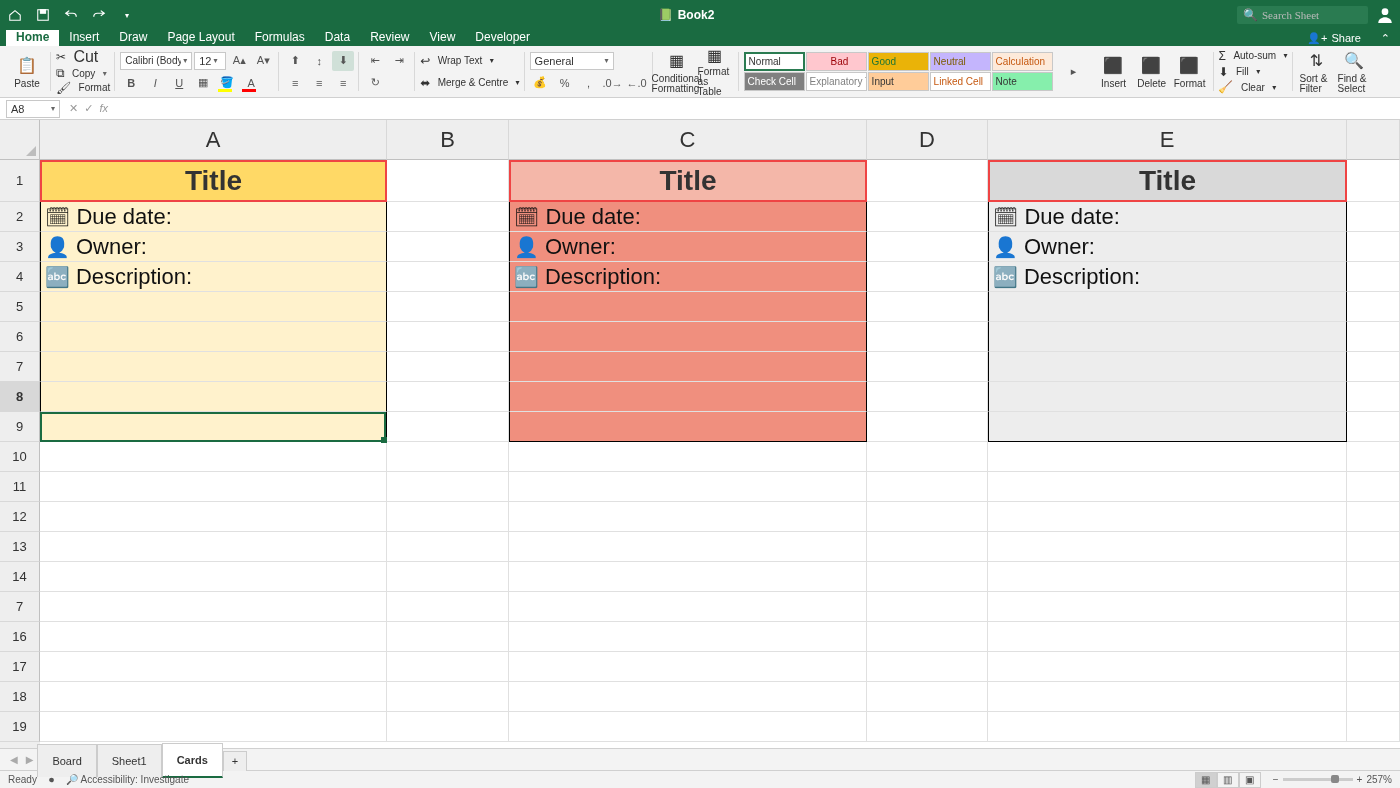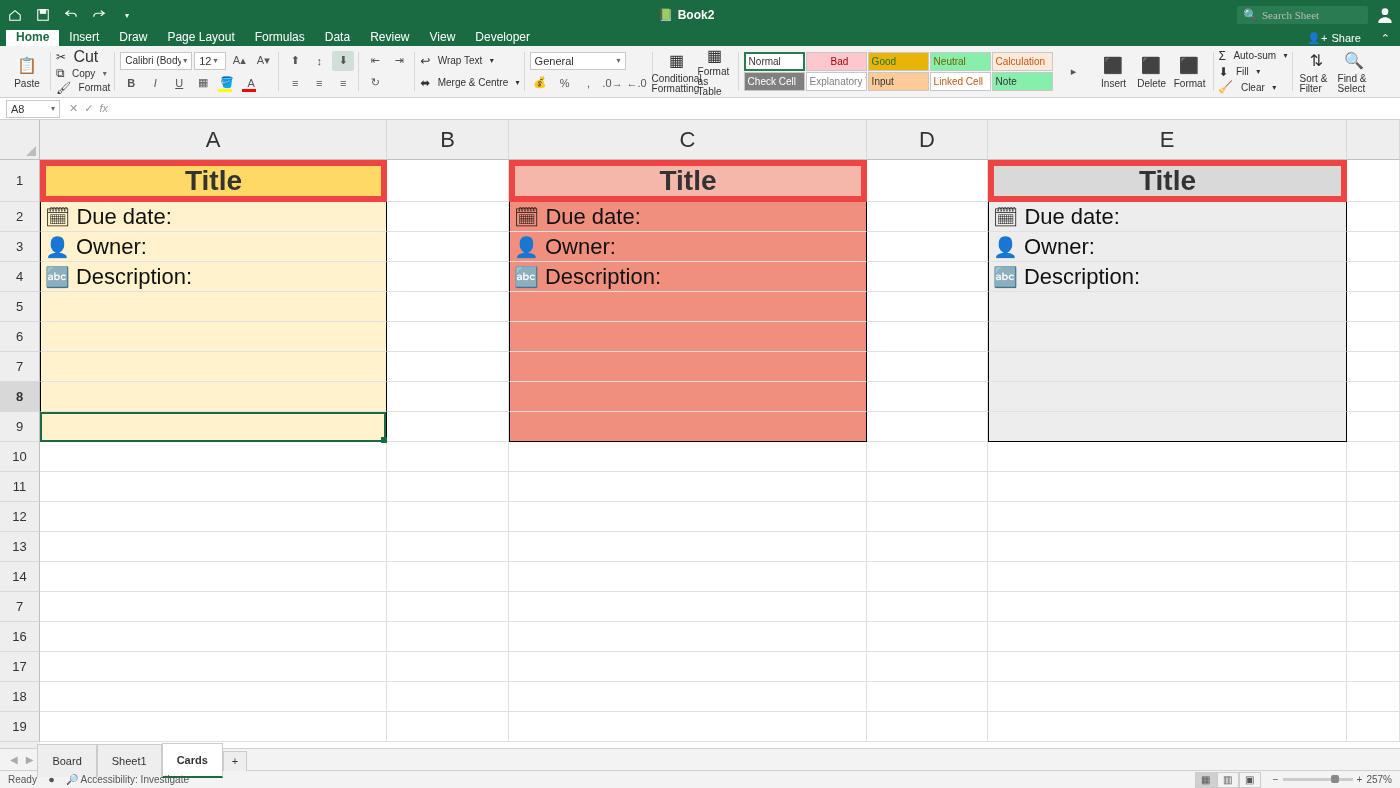--- a/index.html
+++ b/index.html
@@ -58,21 +58,21 @@
 .colhdrs { display: flex; height: 40px; }
 .colhdr { background: #eee; border-right: 1px solid #d8d8d8; border-bottom: 1px solid #c0c0c0; display: flex; align-items: center; justify-content: center; font-size: 22px; color: #333; }
 .wA { width: 347px; } .wB { width: 122px; } .wC { width: 358px; } .wD { width: 121px; } .wE { width: 359px; } .wRest { flex: 1; }
 
 .cells { position: relative; }
 .cellrow { display: flex; height: 30px; }
 .cellrow.tall1 { height: 42px; }
 .cell { border-right: 1px solid #e0e0e0; border-bottom: 1px solid #e0e0e0; background: #fff; overflow: hidden; display: flex; align-items: center; padding: 0 4px; }
 
 
-.card-head { display: flex; align-items: center; justify-content: center; font-size: 28px; font-weight: 700; border: 6px solid #ef4444; }
+.card-head { display: flex; align-items: center; justify-content: center; font-size: 28px; font-weight: 700; border: 2px solid #ef4444; }
 .card-head.yellow { background: #ffd966; }
 .card-head.red    { background: #f4b7a9; }
 .card-head.grey   { background: #d9d9d9; }
 .card-body { font-size: 22px; font-weight: 500; color: #111; padding-left: 4px; border-left: 1px solid #000; border-right: 1px solid #000; display: flex; align-items: center; gap: 6px; }
 .card-body .emoji { font-size: 20px; }
 .card-body.yellow { background: #fff2cc; }
 .card-body.red    { background: #f08f7e; }
 .card-body.grey   { background: #ededed; }
 .card-body.last   { border-bottom: 1px solid #000; }
 
@@ -223,21 +223,21 @@
     <div class="row">
       <span class="rbtn">↻</span>
     </div>
   </div>
   <div class="rgroup">
     <div class="row"><span>↩</span>&nbsp;<span style="font-size:10px;">Wrap Text</span>&nbsp;<span style="font-size:8px;">▾</span></div>
     <div class="row"><span>⬌</span>&nbsp;<span style="font-size:10px;">Merge &amp; Centre</span>&nbsp;<span style="font-size:8px;">▾</span></div>
   </div>
   <div class="rgroup">
     <div class="row">
-        <div class="combo" style="width:96px;">
+        <div class="combo" style="width:84px;">
           <span>General</span>
           <span class="arr" style="margin-left:auto;">▾</span>
         </div>
       </div>
     <div class="row">
       <span class="rbtn">💰</span>
       <span class="rbtn">%</span>
       <span class="rbtn">,</span>
       <span class="rbtn">.0→</span>
       <span class="rbtn">←.0</span>
@@ -252,21 +252,21 @@
         <span class="ico">▦</span>
         <span style="line-height:1;">Format as Table</span>
       </div>
   </div>
   <div class="rgroup nodivider">
     <div class="gallery">
       <div class="grow" id="grow0">
           <div class="gcell" style="background: rgb(255, 255, 255); color: rgb(51, 51, 51); border: 2px solid rgb(42, 123, 81);">Normal</div>
           <div class="gcell" style="background: rgb(255, 199, 206); color: rgb(156, 0, 6); padding-left: 24px;">Bad</div>
           <div class="gcell" style="background: #eab308; color: rgb(30, 117, 52);">Good</div>
-          <div class="gcell" style="background: #86efac; color: rgb(124, 91, 0);">Neutral</div>
+          <div class="gcell" style="background: #c4b5fd; color: rgb(124, 91, 0);">Neutral</div>
           <div class="gcell" style="background: rgb(253, 234, 218); color: rgb(198, 89, 17);">Calculation</div>
         </div>
       <div class="grow" id="grow1">
           <div class="gcell" style="background: rgb(128, 128, 128); color: rgb(255, 255, 255);">Check Cell</div>
           <div class="gcell" style="background: rgb(255, 255, 255); color: rgb(127, 127, 127);">Explanatory T...</div>
           <div class="gcell" style="background: rgb(255, 204, 153); color: rgb(51, 51, 51);">Input</div>
           <div class="gcell" style="background: rgb(255, 255, 255); color: rgb(198, 89, 17);">Linked Cell</div>
           <div class="gcell" style="background: #86efac; color: rgb(51, 51, 51);">Note</div>
         </div>
     </div>

